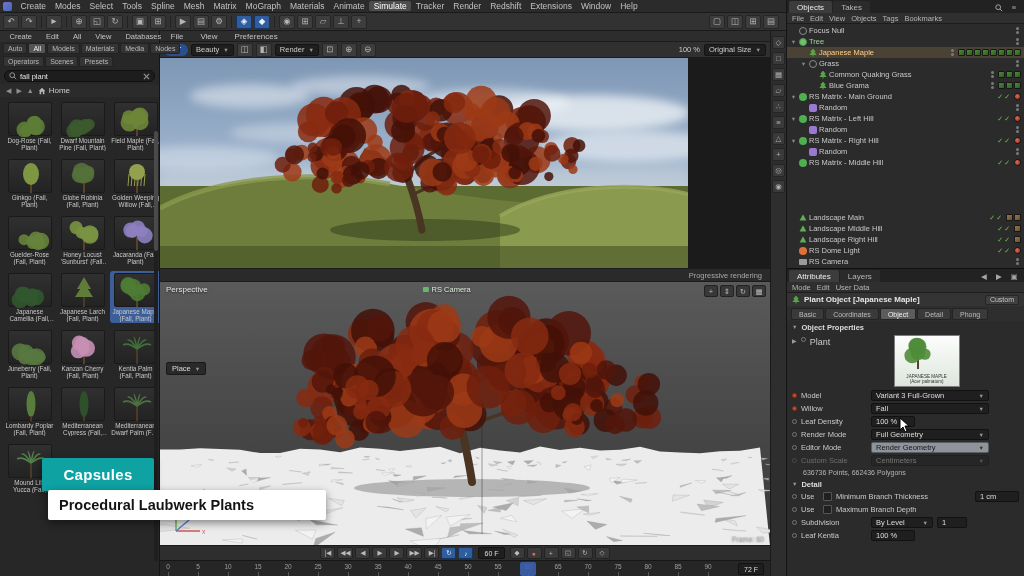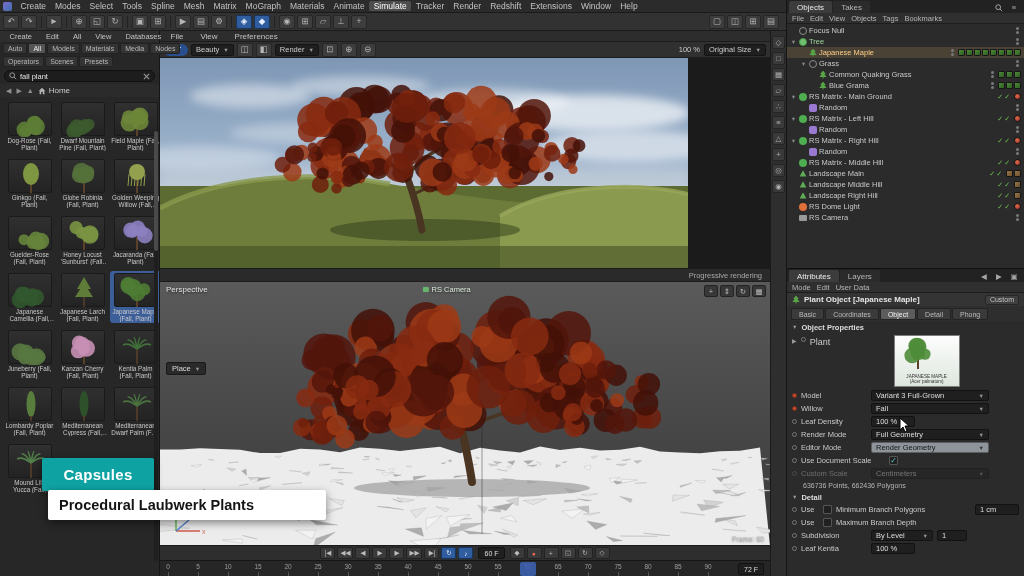--- a/index.html
+++ b/index.html
@@ -1257,21 +1257,21 @@
           <span class="oi oi-matrix"></span>
           <span class="tree-name">RS Matrix - Middle Hill</span>
           <span class="chks">
             <span>✓</span>
             <span>✓</span>
           </span>
           <span class="tagbox">
             <span class="tag tag-red"></span>
           </span>
         </div>
-        <div class="tree-row" style="padding-left: 3px;">
+        <div class="tree-row" style="padding-left: 3px; margin-top: 44px;">
           <span class="tw"></span>
           <span class="oi oi-landscape"></span>
           <span class="tree-name">Landscape Main</span>
           <span class="chks">
             <span>✓</span>
             <span>✓</span>
           </span>
           <span class="tagbox">
             <span class="tag tag-tex"></span>
             <span class="tag tag-tex"></span>
@@ -1409,45 +1409,40 @@
           </div>
       </div>
       <div class="arow">
         <span class="pdot"></span>
         <span class="alabel">Editor Mode</span>
         <div class="dropdown hover">
             <span>Render Geometry</span>
             <span class="dd-arrow">▼</span>
           </div>
       </div>
-      <div class="arow">
-        <span class="pdot"></span>
-        <span class="alabel" style="width:84px">Use Document Scale</span>
-        <span class="checkbox">✓</span>
-      </div>
       <div class="arow grayed">
         <span class="pdot"></span>
         <span class="alabel">Custom Scale</span>
         <div class="dropdown">
             <span>Centimeters</span>
             <span class="dd-arrow">▼</span>
           </div>
       </div>
       <div class="stats-row">636736 Points, 662436 Polygons</div>
 
       <div class="sec-hdr">
         <span class="sh-arrow">▼</span>
         <span>Detail</span>
       </div>
 
       <div class="arow">
         <span class="pdot"></span>
         <span class="alabel" style="width:18px">Use</span>
         <span class="checkbox"></span>
-        <span class="alabel2">Minimum Branch Polygons</span>
+        <span class="alabel2">Minimum Branch Thickness</span>
         <div class="numfield">1 cm</div>
       </div>
       <div class="arow">
         <span class="pdot"></span>
         <span class="alabel" style="width:18px">Use</span>
         <span class="checkbox"></span>
         <span class="alabel2">Maximum Branch Depth</span>
       </div>
       <div class="arow">
         <span class="pdot"></span>

